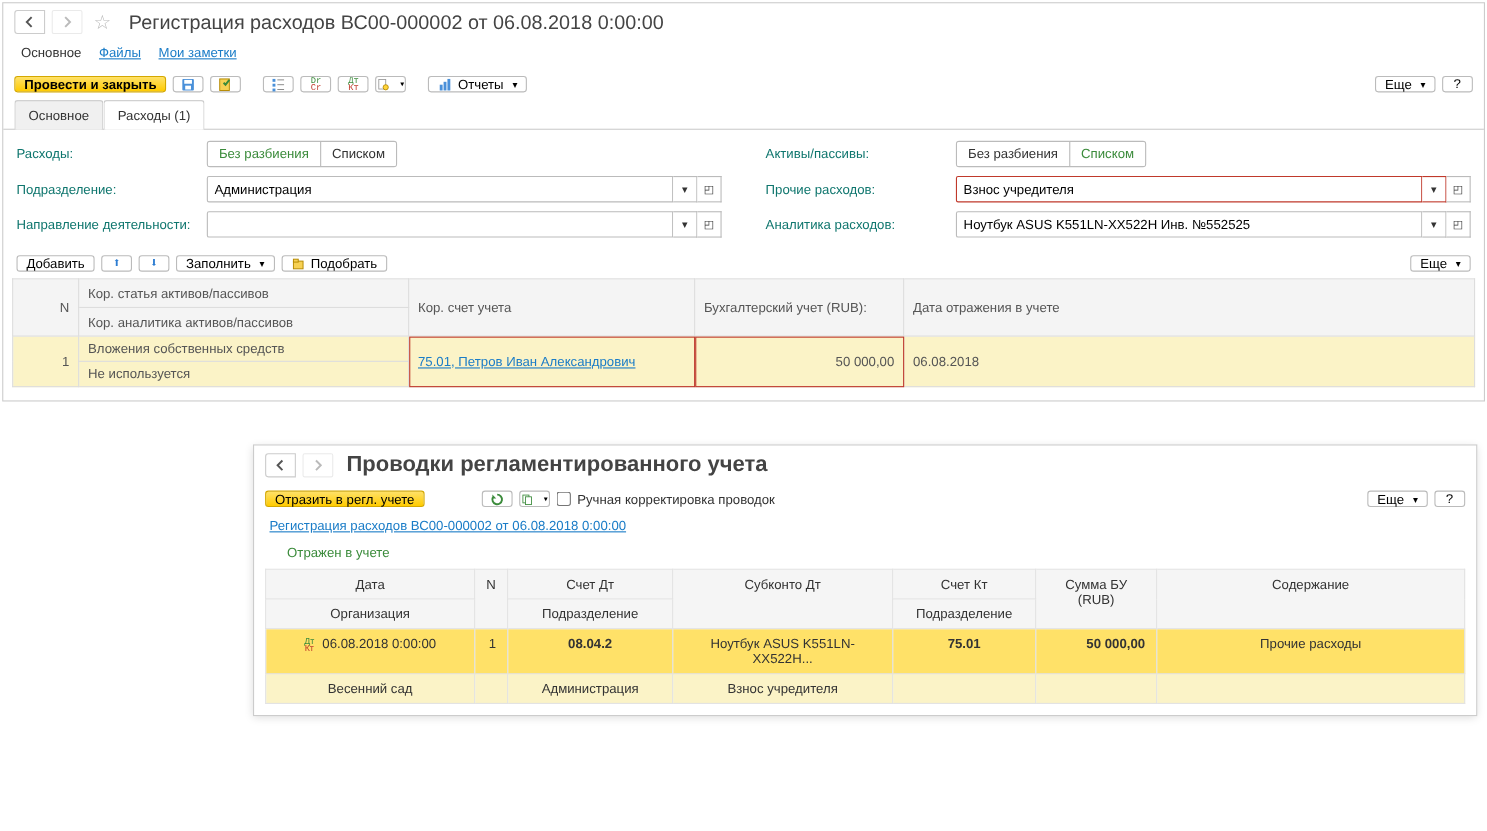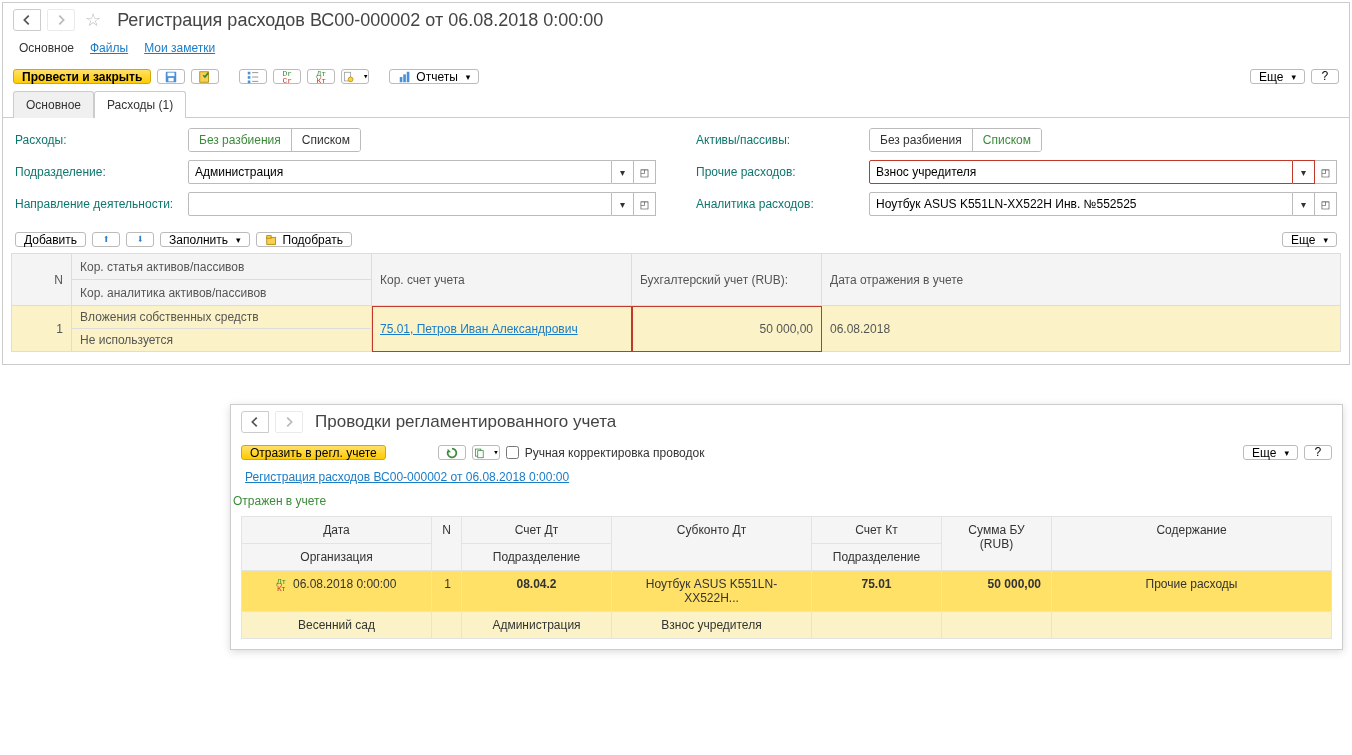--- a/index.html
+++ b/index.html
@@ -39,21 +39,21 @@
 .table { width: calc(100% - 16px); margin: 0 8px 12px; border-collapse: collapse; }
 .table th, .table td { border: 1px solid #ddd; padding: 4px 8px; text-align: left; font-weight: normal; color: #555; }
 .table thead tr { background: #f4f4f4; }
 .table th { height: 26px; }
 .table .num { text-align: right; }
 .table-row-sel td { background: #fbf3c7; }
 .cell-invalid { outline: 1px solid #c0392b; outline-offset: -1px; }
 .link-text { color: #1a7cc7; text-decoration: underline; cursor: pointer; }
 .muted { color: #aaa; }
 .window2 { position: absolute; left: 230px; top: 404px; width: 1113px; background: #fff; border: 1px solid #ccc; box-shadow: 0 2px 8px rgba(0,0,0,0.15); }
-.status-text { color: #3b8b3b; padding: 0 2px 8px; }
+.status-text { color: #3b8b3b; padding: 0 30px 8px; }
 .link-line { padding: 4px 14px 10px; }
 .table2 { width: calc(100% - 20px); margin: 0 10px 10px; border-collapse: collapse; }
 .table2 th, .table2 td { border: 1px solid #e3e3e3; padding: 6px 10px; text-align: center; font-weight: normal; vertical-align: top; }
 .table2 thead { background: #f5f5f5; }
 .table2 .num { text-align: right; }
 .row-yellow td { background: #ffe168; }
 .row-lightyellow td { background: #fbf3c7; }
 .checkbox-row { display: flex; align-items: center; gap: 6px; }
 </style>
 </head>
@@ -242,21 +242,21 @@
     <div class="nav-btn">
       <svg class="icon-svg" viewBox="0 0 16 16">
           <path d="M10 3 L5 8 L10 13" stroke="#555" stroke-width="2" fill="none"></path>
         </svg>
     </div>
     <div class="nav-btn" style="opacity:.4">
       <svg class="icon-svg" viewBox="0 0 16 16">
           <path d="M6 3 L11 8 L6 13" stroke="#555" stroke-width="2" fill="none"></path>
         </svg>
     </div>
-    <h1 class="page-title" style="font-size:17px;font-weight:normal">Проводки регламентированного учета</h1>
+    <h1 class="page-title" style="font-size:20px;font-weight:bold">Проводки регламентированного учета</h1>
   </div>
 
   <div class="toolbar">
     <button class="btn btn-yellow" style="font-weight:normal">Отразить в регл. учете</button>
     <span style="width:40px"></span>
     <button class="btn btn-icon-only">
       <svg class="icon-svg" viewBox="0 0 16 16">
           <path d="M8 3 a5 5 0 1 1 -4.5 2.8" stroke="#3b8b3b" stroke-width="2" fill="none"></path>
           <path d="M3 3 L3 7 L7 7" fill="#3b8b3b"></path>
         </svg>

